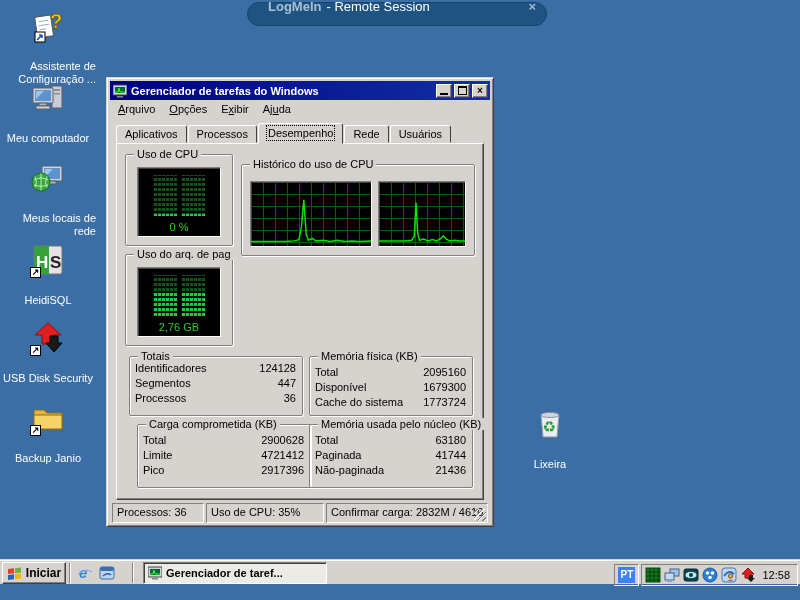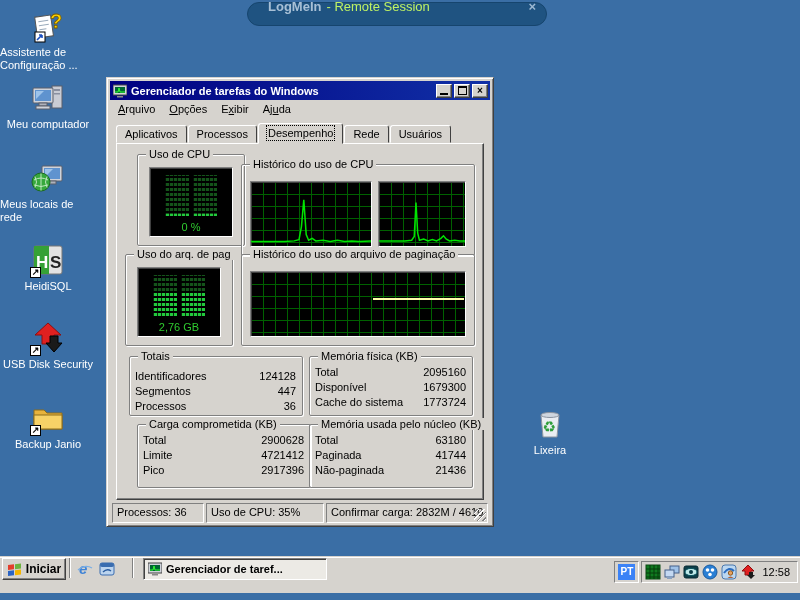--- a/index.html
+++ b/index.html
@@ -5,27 +5,27 @@
   * { margin:0; padding:0; box-sizing:border-box; }
   html,body { width:800px; height:600px; overflow:hidden; }
   body { font-family:"Liberation Sans", sans-serif; font-size:11px; background:#3a6ea5; position:relative; }
 
   
   .raised { background:#d6d3ce; border:1px solid; border-color:#fff #404040 #404040 #fff; box-shadow:inset -1px -1px 0 #808080; }
 
   
   .banner { position:absolute; left:247px; top:2px; width:300px; height:24px; background:#1f5381; border:1px solid #16456e; border-radius:12px; display:flex; align-items:center; padding:0 10px 16px 20px; }
   .banner .brand { color:#a8c0d6; font-weight:bold; font-size:13px; }
-  .banner .sess  { color:#bef264; font-size:13px; margin-left:5px; }
+  .banner .sess  { color:#ffffff; font-size:13px; margin-left:5px; }
   .banner .bclose { margin-left:auto; color:#9db9d3; font-weight:bold; font-size:13px; cursor:default; }
 
   
   .dicon { position:absolute; width:96px; display:flex; flex-direction:column; align-items:center; }
   .dicon .art { width:36px; height:36px; position:relative; }
-  .dicon .lbl { margin-top:2px; color:#fff; text-align:left; line-height:13px; }
+  .dicon .lbl { margin-top:16px; color:#fff; text-align:right; line-height:13px; }
   .shortcut { position:absolute; left:0; bottom:0; width:11px; height:11px; background:#fff; border:1px solid #000; font-size:9px; line-height:9px; text-align:center; color:#000; font-weight:bold; }
 
   
   .window { position:absolute; left:106px; top:77px; width:388px; height:450px; background:#d6d3ce;
             border:1px solid; border-color:#d6d3ce #404040 #404040 #d6d3ce;
             box-shadow:inset 1px 1px 0 #fff, inset -1px -1px 0 #808080;
             padding:3px; display:flex; flex-direction:column; }
   .titlebar { height:19px; background:linear-gradient(to right,#000081,#1130a6); display:flex; align-items:center; padding:0 2px 0 3px; flex:none; }
   .titlebar .ttext { color:#fff; font-weight:bold; margin-left:4px; flex:1; white-space:nowrap; overflow:hidden; }
   .tbtn { width:16px; height:14px; margin-left:2px; display:flex; align-items:center; justify-content:center; font-size:10px; font-weight:bold; color:#000; }
@@ -63,21 +63,21 @@
   .yline { position:absolute; height:2px; background:#fdfdaa; right:1px; }
 
   .inforow { display:flex; justify-content:space-between; padding:0 6px 0 5px; line-height:15px; }
 
   .statusbar { flex:none; height:20px; margin:3px 2px 0 2px; display:flex; gap:2px; }
   .statusbar .cell { border:1px solid; border-color:#808080 #fff #fff #808080; padding:2px 0 0 4px; }
   .grip { position:absolute; right:1px; bottom:1px; width:12px; height:12px;
      background:repeating-linear-gradient(135deg, transparent 0 2px, #808080 2px 3px, #fff 3px 4px); }
 
   
-  .taskbar { position:absolute; left:0; bottom:7px; width:800px; height:36px; background:#d6d3ce; border-top:1px solid #fff; box-shadow:0 -1px 0 #d6d3ce; display:flex; }
+  .taskbar { position:absolute; left:0; bottom:16px; width:800px; height:24px; background:#d6d3ce; border-top:1px solid #fff; box-shadow:0 -1px 0 #d6d3ce; display:flex; align-items:center; }
   .startbtn { margin-left:2px; width:64px; height:22px; display:flex; align-items:center; justify-content:center; gap:4px; font-weight:bold; font-size:12px; }
   .tb-divider { width:2px; height:20px; margin:0 3px; border-left:1px solid #808080; border-right:1px solid #fff; }
   .ql { width:22px; height:22px; display:flex; align-items:center; justify-content:center; }
   .taskbtn { width:184px; height:22px; display:flex; align-items:center; gap:4px; padding:0 4px; font-weight:bold;
      border:1px solid; border-color:#808080 #fff #fff #808080; background:#eceae5; box-shadow:inset 1px 1px 0 #404040; }
   .tray { position:absolute; right:2px; top:3px; height:22px; display:flex; align-items:center; }
   .traycell { height:22px; border:1px solid; border-color:#808080 #fff #fff #808080; display:flex; align-items:center; padding:0 3px; gap:3px; }
   .ptbox { width:17px; height:16px; background:#3b82f6; color:#fff; font-size:10px; font-weight:bold; text-align:center; line-height:16px; }
   .clock { padding:0 4px 0 3px; }
   .ticon { width:16px; height:16px; position:relative; flex:none; }
@@ -216,21 +216,21 @@
   <div class="tabstrip">
     <span class="tab"><span class="ttxt">Aplicativos</span></span>
     <span class="tab"><span class="ttxt">Processos</span></span>
     <span class="tab active"><span class="ttxt">Desempenho</span></span>
     <span class="tab"><span class="ttxt">Rede</span></span>
     <span class="tab"><span class="ttxt">Usuários</span></span>
   </div>
 
   <div class="tabpage">
 
-    <div class="groupbox" style="left:20px; top:10px; width:108px; height:92px">
+    <div class="groupbox" style="left:8px; top:10px; width:108px; height:92px">
       <span class="legend">Uso de CPU</span>
       <div class="lcd" style="left:11px; top:12px; right:11px; bottom:8px">
         <div class="ledwrap">
             <div class="ledbright" style="height: 5%;"></div>
           </div>
         <div class="lcdtext">0 %</div>
       </div>
     </div>
 
     <div class="groupbox" style="left:124px; top:20px; right:8px; height:92px">
@@ -250,30 +250,24 @@
     <div class="groupbox" style="left:8px; top:110px; width:108px; height:92px">
       <span class="legend">Uso do arq. de pag</span>
       <div class="lcd" style="left:11px; top:12px; right:11px; bottom:8px">
         <div class="ledwrap">
             <div class="ledbright" style="height: 57%;"></div>
           </div>
         <div class="lcdtext">2,76 GB</div>
       </div>
     </div>
 
-    <div class="groupbox" style="left:124px; top:110px; right:8px; height:92px">
-      <span class="legend">Histórico do uso do arquivo de paginação</span>
-      <div class="lcd graph" style="left:8px; top:16px; right:8px; bottom:8px">
-        <div class="yline" style="top: 40%; left: 57%; background: rgb(253, 253, 170);"></div>
-      </div>
-    </div>
 
     <div class="groupbox" style="left:12px; top:212px; width:174px; height:60px">
       <span class="legend">Totais</span>
-      <div style="margin-top:12px">
+      <div style="margin-top:4px">
         <div class="inforow">
             <span>Identificadores</span>
             <span>124128</span>
           </div>
         <div class="inforow">
             <span>Segmentos</span>
             <span>447</span>
           </div>
         <div class="inforow">
             <span>Processos</span>

